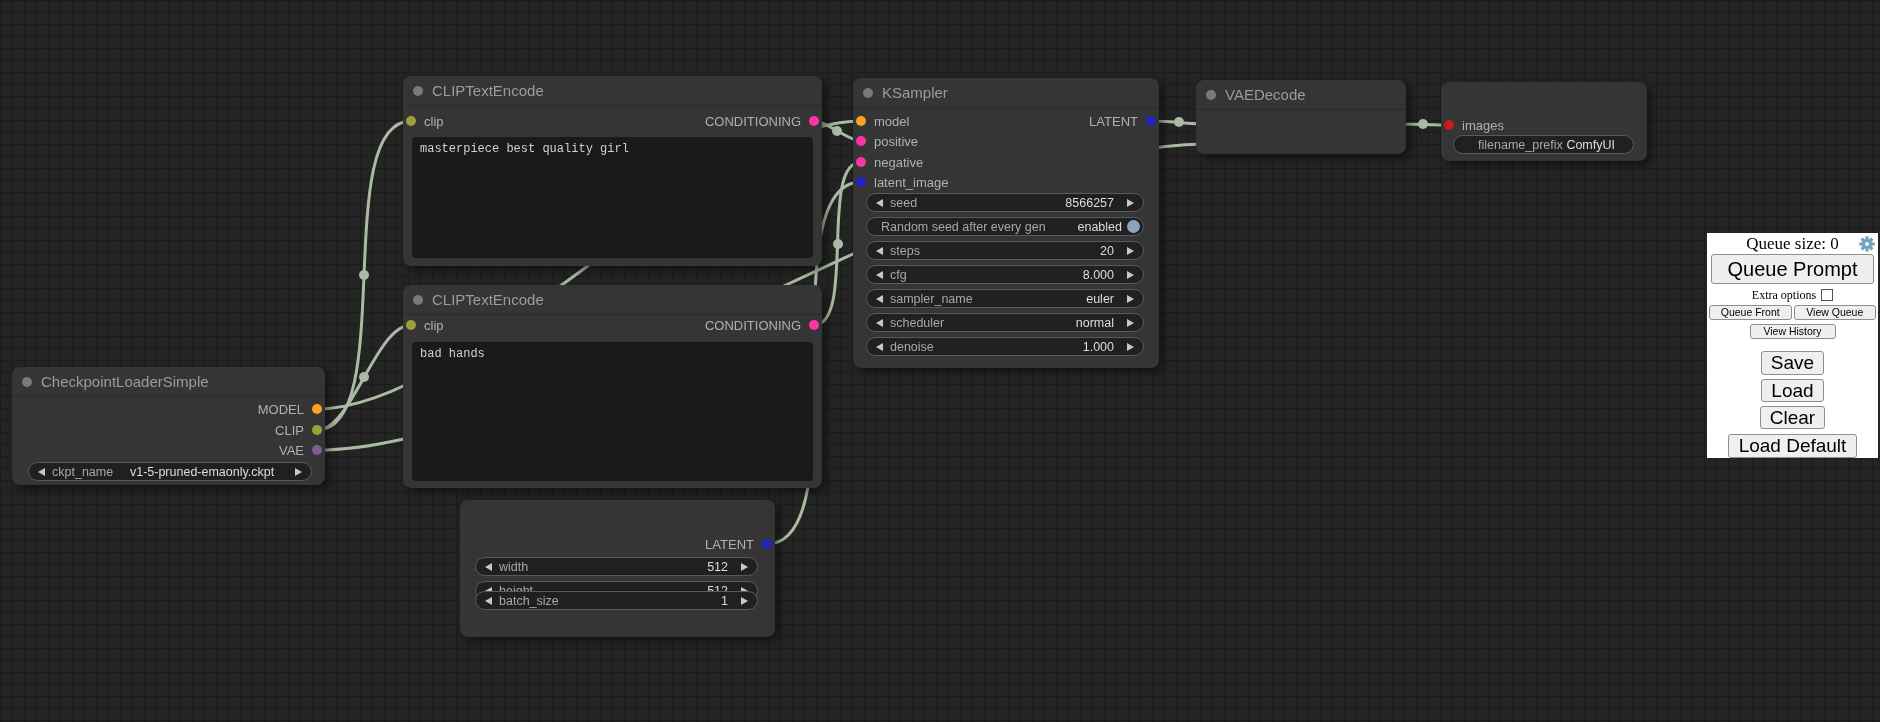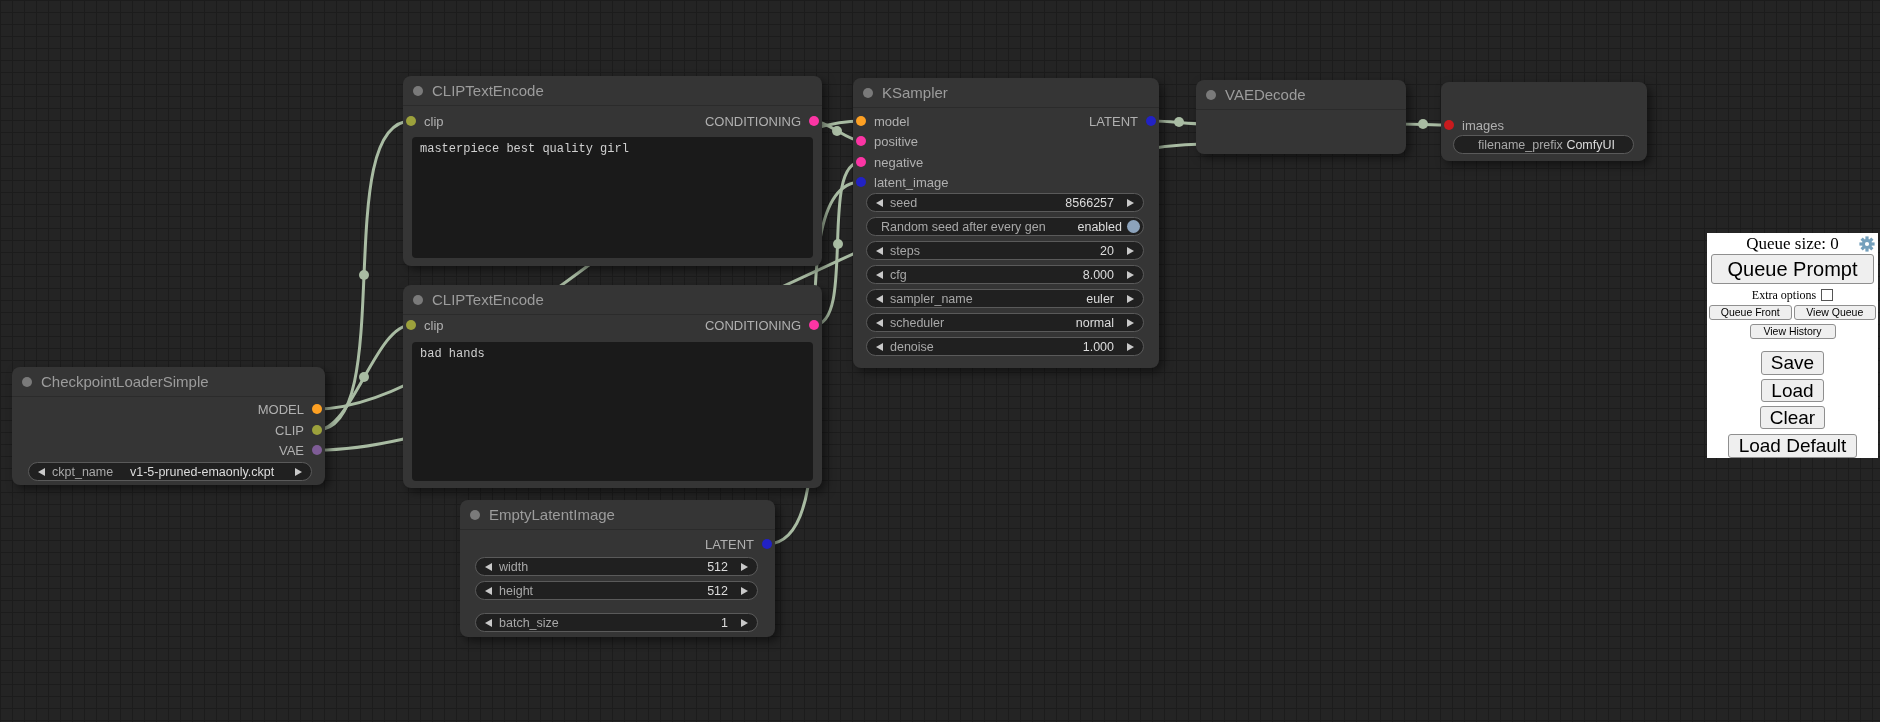--- a/index.html
+++ b/index.html
@@ -245,42 +245,38 @@
         <span>images</span>
       </div>
       <div class="widget" style="left:12px;width:181px;top:23px">
         <span class="wlabel" style="margin-left:24px">filename_prefix</span>
         <span class="wvalue" style="margin-right:18px">ComfyUI</span>
       </div>
     </div>
   </div>
 
   <div class="node" style="left:460px;top:500px;width:315px;height:137px">
-    <div class="ntitle">
-      <span class="mode-dot"></span>
-      <span>EmptyLatentImage</span>
-    </div>
     <div class="nbody">
       <div class="port out" style="top:7px">
         <span>LATENT</span>
         <span class="pdot" style="background: rgb(34, 34, 196);"></span>
       </div>
       <div class="widget" style="left:15px;right:17px;top:27px">
         <span class="arr-l"></span>
         <span class="wlabel">width</span>
         <span class="wvalue">512</span>
         <span class="arr-r"></span>
       </div>
       <div class="widget" style="left:15px;right:17px;top:51px">
         <span class="arr-l"></span>
         <span class="wlabel">height</span>
         <span class="wvalue">512</span>
         <span class="arr-r"></span>
       </div>
-      <div class="widget" style="left:15px;right:17px;top:83px">
+      <div class="widget" style="left:15px;right:17px;top:61px">
         <span class="arr-l"></span>
         <span class="wlabel">batch_size</span>
         <span class="wvalue">1</span>
         <span class="arr-r"></span>
       </div>
     </div>
   </div>
 
   <div id="queue-panel">
     <div class="q-size-row">

